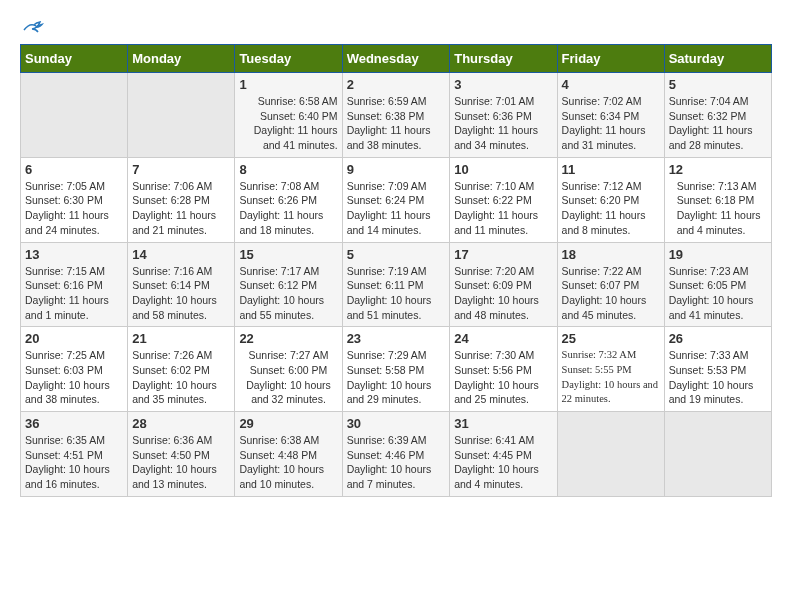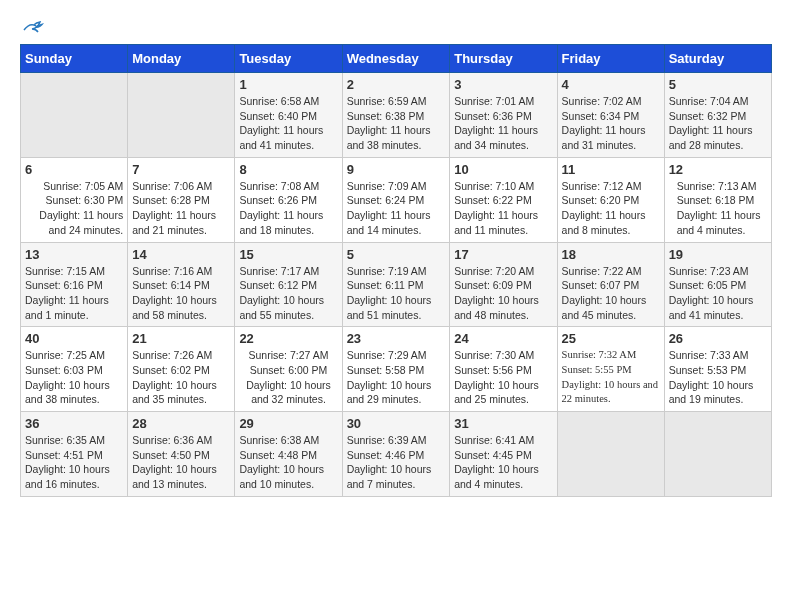--- a/index.html
+++ b/index.html
@@ -33,21 +33,21 @@
       font-size: 16px;
       font-weight: normal;
       color: #555;
     }
     table {
       width: 100%;
       border-collapse: collapse;
       font-size: 11px;
     }
     thead tr th {
-      background-color: #1d4ed8;
+      background-color: #4d7c0f;
       color: #fff;
       padding: 6px 4px;
       text-align: left;
       font-size: 13px;
       font-weight: bold;
       border: 1px solid #1a5a9f;
     }
     tbody tr td {
       border: 1px solid #ccc;
       padding: 4px 4px;
@@ -108,21 +108,21 @@
         <th>Friday</th>
         <th>Saturday</th>
       </tr>
   </thead>
   <tbody id="calendar-body">
   <tr>
         <td class="empty-cell"></td>
         <td class="empty-cell"></td>
         <td>
           <span class="day-number">1</span>
-          <div class="day-info" style="white-space: pre-line;">Sunrise: 6:58 AM
+          <div class="day-info" style="white-space: pre-line; text-align: right;">Sunrise: 6:58 AM
 Sunset: 6:40 PM
 Daylight: 11 hours and 41 minutes.</div>
         </td>
         <td>
           <span class="day-number">2</span>
           <div class="day-info" style="white-space: pre-line;">Sunrise: 6:59 AM
 Sunset: 6:38 PM
 Daylight: 11 hours and 38 minutes.</div>
         </td>
         <td>
@@ -140,21 +140,21 @@
         <td>
           <span class="day-number">5</span>
           <div class="day-info" style="white-space: pre-line;">Sunrise: 7:04 AM
 Sunset: 6:32 PM
 Daylight: 11 hours and 28 minutes.</div>
         </td>
       </tr>
       <tr>
         <td>
           <span class="day-number">6</span>
-          <div class="day-info" style="white-space: pre-line; text-align: right;">Sunrise: 7:05 AM
+          <div class="day-info" style="white-space: pre-line;">Sunrise: 7:05 AM
 Sunset: 6:30 PM
 Daylight: 11 hours and 24 minutes.</div>
         </td>
         <td>
           <span class="day-number">7</span>
           <div class="day-info" style="white-space: pre-line;">Sunrise: 7:06 AM
 Sunset: 6:28 PM
 Daylight: 11 hours and 21 minutes.</div>
         </td>
         <td>
@@ -227,21 +227,21 @@
         </td>
         <td>
           <span class="day-number">19</span>
           <div class="day-info" style="white-space: pre-line;">Sunrise: 7:23 AM
 Sunset: 6:05 PM
 Daylight: 10 hours and 41 minutes.</div>
         </td>
       </tr>
       <tr>
         <td>
-          <span class="day-number">40</span>
+          <span class="day-number">20</span>
           <div class="day-info" style="white-space: pre-line;">Sunrise: 7:25 AM
 Sunset: 6:03 PM
 Daylight: 10 hours and 38 minutes.</div>
         </td>
         <td>
           <span class="day-number">21</span>
           <div class="day-info" style="white-space: pre-line;">Sunrise: 7:26 AM
 Sunset: 6:02 PM
 Daylight: 10 hours and 35 minutes.</div>
         </td>

